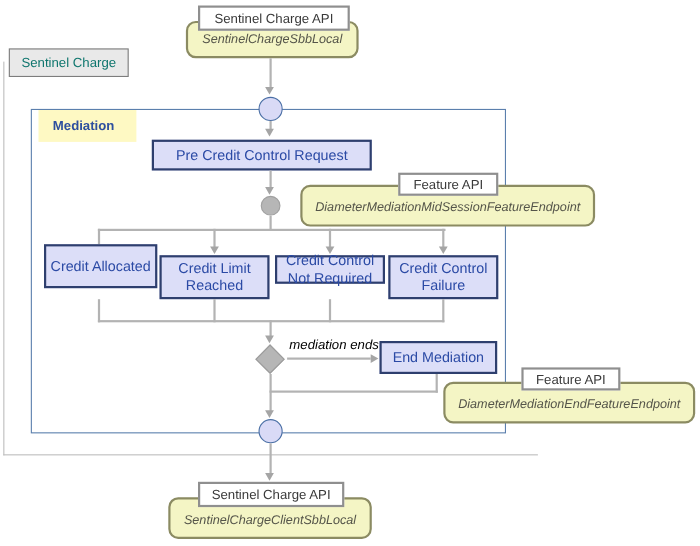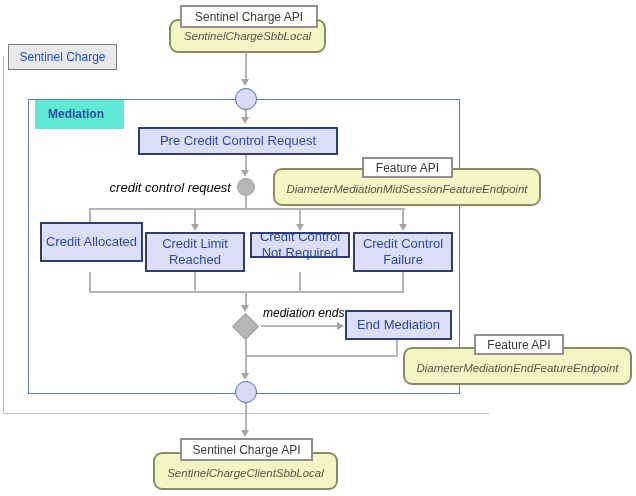--- a/index.html
+++ b/index.html
@@ -8,29 +8,29 @@
     font-family:"Liberation Sans",sans-serif;
   }
   
   .outer{
     position:absolute;left:3px;top:56px;width:485px;height:357px;
     border-left:1px solid #bdbdbd;border-bottom:1px solid #bdbdbd;
   }
   .outer-label{
     position:absolute;left:8px;top:44px;width:107px;height:24px;
     background:#e9e9e9;border:1px solid #7d7d7d;
-    font-size:12px;color:#1d4ed8;text-align:center;line-height:24px;
+    font-size:12px;color:#0f766e;text-align:center;line-height:24px;
   }
   .mediation{
     position:absolute;left:28px;top:99px;width:430px;height:293px;
     border:1px solid #5b7fad;
   }
   .mediation-label{
     position:absolute;left:35px;top:100px;width:89px;height:29px;
-    background:#5eead4;color:#2d4f9e;font-weight:bold;font-size:12px;
+    background:#fef9c3;color:#2d4f9e;font-weight:bold;font-size:12px;
     line-height:29px;padding-left:13px;box-sizing:border-box;
   }
   
   .node{
     position:absolute;background:#dcdef8;border:2px solid #2e3f6e;
     color:#2b4aa5;font-size:13px;display:flex;align-items:center;justify-content:center;
     text-align:center;line-height:1.25;box-sizing:border-box;
   }
   
   .ybox{
@@ -92,21 +92,20 @@
   <div class="circle" style="left:235px;top:88px;"></div>
 
   <div class="vl" style="left:245px;top:110px;height:8px;"></div>
   <div class="ad" style="left:241px;top:117px;"></div>
 
   <div class="node" style="left:138px;top:127px;width:200px;height:28px;">Pre Credit Control Request</div>
 
   <div class="vl" style="left:245px;top:155px;height:16px;"></div>
   <div class="ad" style="left:241px;top:170px;"></div>
   <div class="gcircle" style="left:237px;top:178px;"></div>
-  <div class="flowlabel" style="left:95px;top:180px;width:136px;text-align:right;">credit control request</div>
 
   <div class="ybox" style="left:273px;top:168px;width:268px;height:38px;">
     <span class="eptext">DiameterMediationMidSessionFeatureEndpoint</span>
   </div>
   <div class="wbox" style="left:362px;top:157px;width:91px;height:21px;">
     <span>Feature API</span>
   </div>
 
   <div class="vl" style="left:245px;top:196px;height:14px;"></div>
   <div class="hl" style="left:89px;top:208px;width:316px;"></div>

